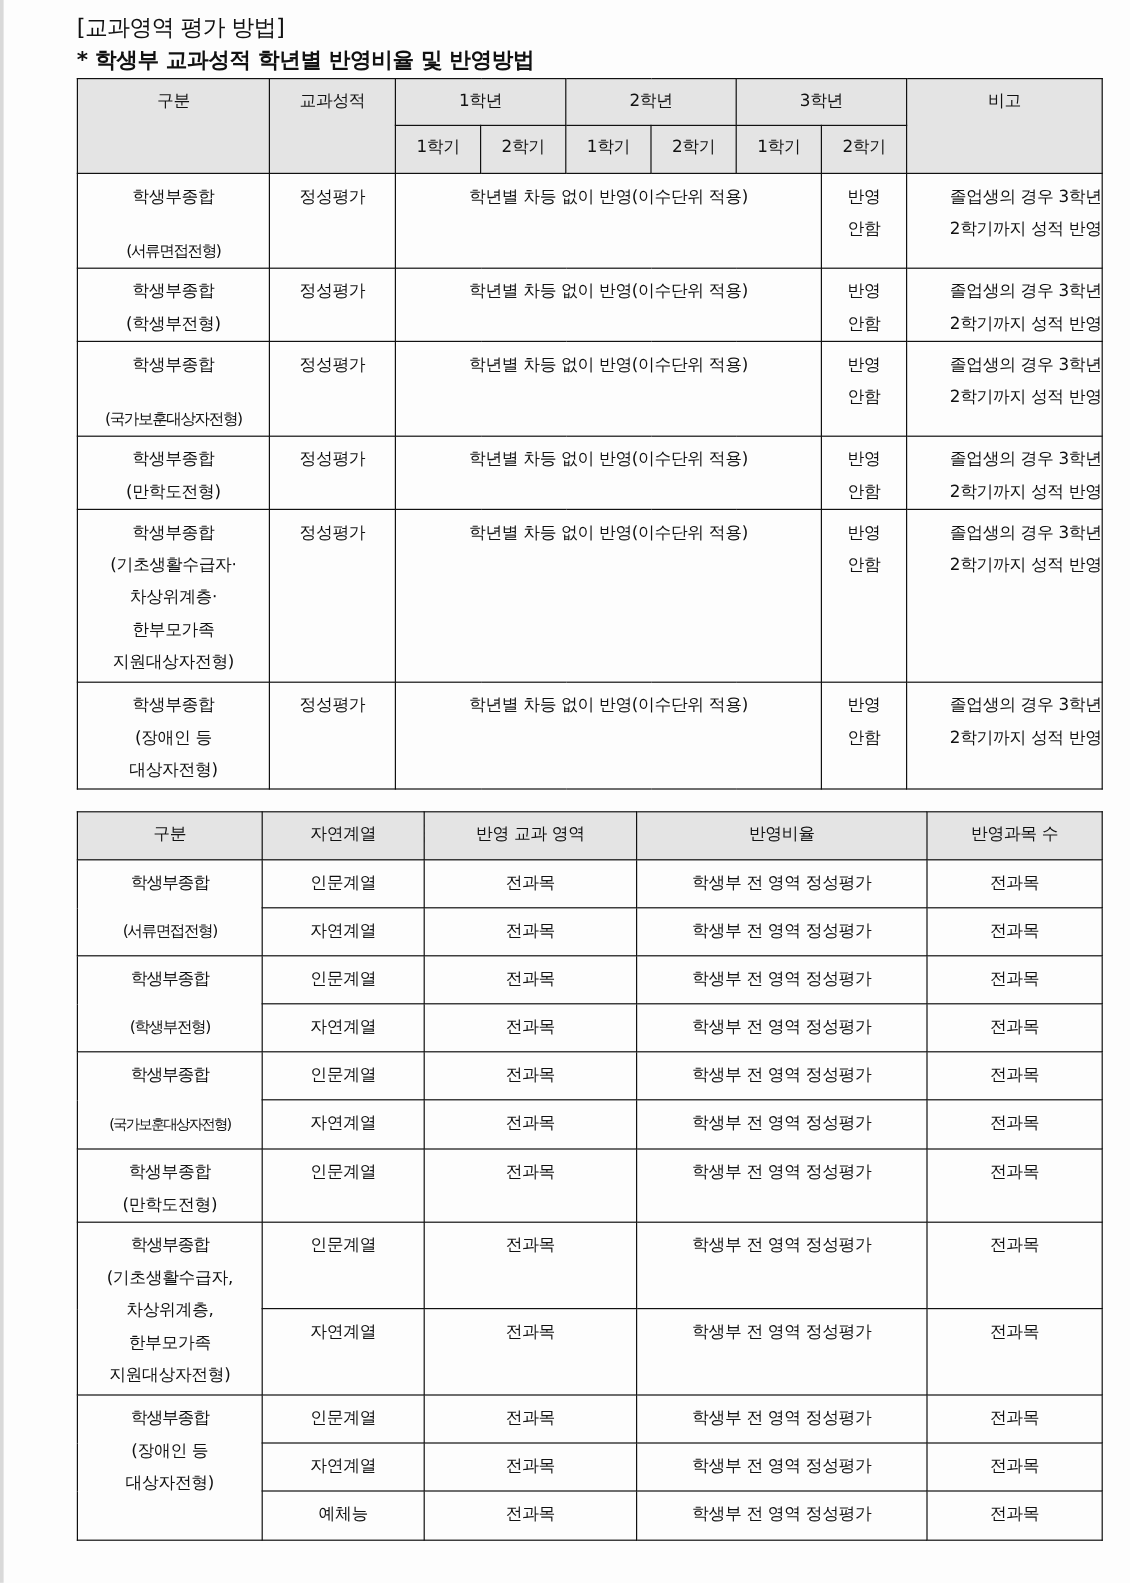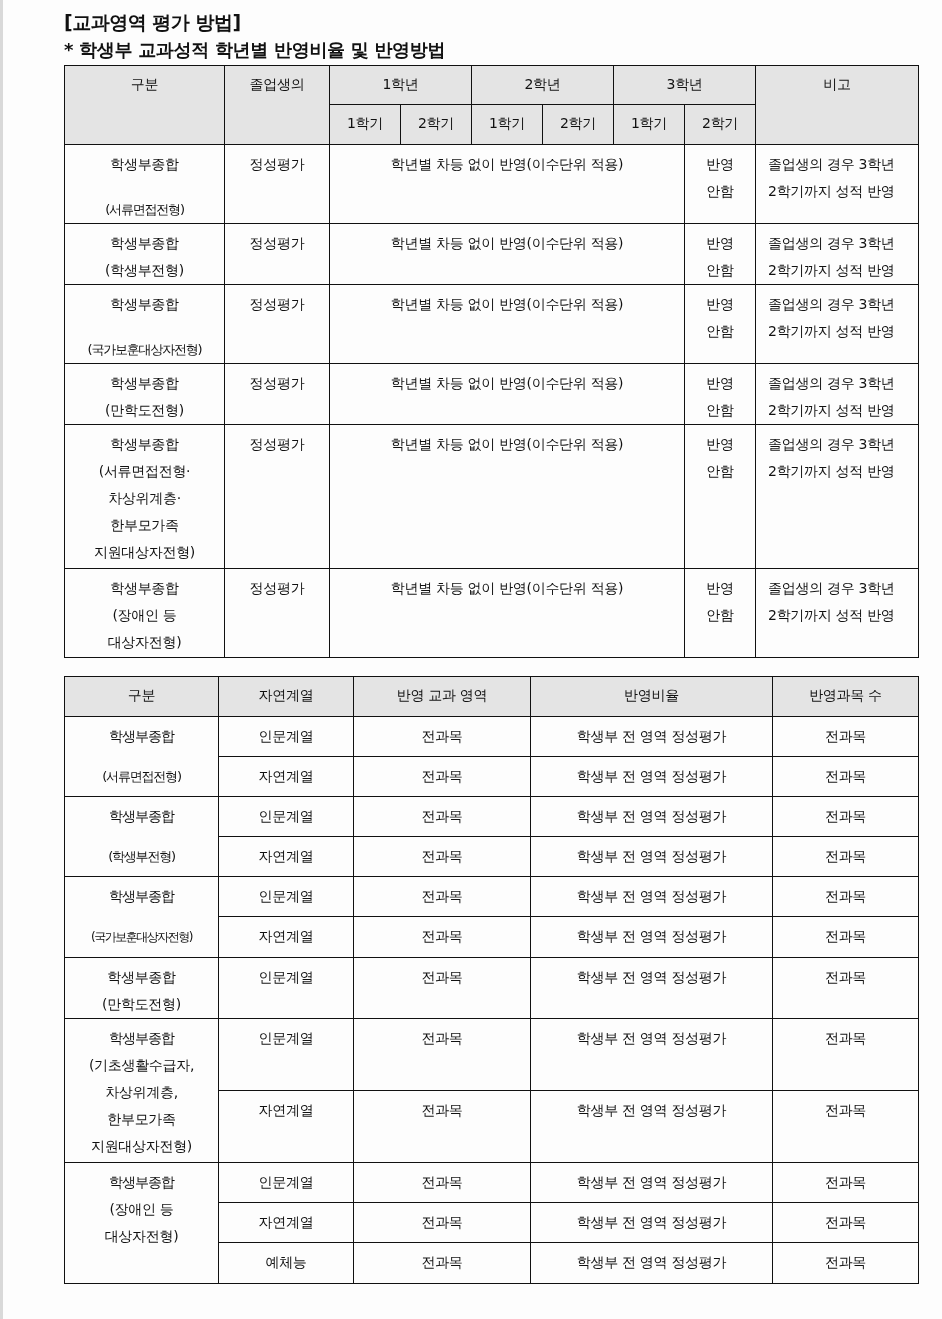--- a/index.html
+++ b/index.html
@@ -1,28 +1,28 @@
 <!DOCTYPE html>
 <html><head>
 <meta charset="utf-8">
 <style>
   html, body { margin:0; padding:0; }
   body { width:942px; height:1319px; background:#fdfdfd; position:relative; overflow:hidden;
          font-family:"DejaVu Sans", sans-serif; color:#111; }
   .left-edge { position:absolute; left:0; top:0; width:3px; height:1319px; background:#d9d9d9; }
-  .h1 { position:absolute; left:64px; top:10px; font-size:19px; font-weight:bold; letter-spacing:-0.5px; }
+  .h1 { position:absolute; left:64px; top:10px; font-size:19px; font-weight:normal; letter-spacing:-0.5px; }
   .h2 { position:absolute; left:64px; font-size:18px; font-weight:bold; letter-spacing:-0.3px; }
   table { position:absolute; left:64px; border-collapse:collapse; table-layout:fixed;padding-left:48px; }
   td, th { border:1.5px solid #111; font-weight:normal; font-size:14px; text-align:center; vertical-align:top;
            padding:0; line-height:27px; letter-spacing:-0.3px; }
   th { background:#e4e4e4; }
   .hdr-cell { padding-top:5px; }
   .pad { padding-top:6px; }
   .narrow { font-size:13px; letter-spacing:-1.2px;margin-top:18px; }
-  .note { text-align:left; padding-left:12px; }
+  .note { text-align:right; padding-left:12px; }
   .t2 td { line-height:27px; }
 </style>
 </head>
 <body>
 
 <div class="left-edge"></div>
 
 <div class="h1">[교과영역 평가 방법]</div>
 <div class="h2" style="top:38px;">* 학생부 교과성적 학년별 반영비율 및 반영방법</div>
 
@@ -34,21 +34,21 @@
       <col style="width:71px">
     <col style="width:71px">
       <col style="width:71px">
     <col style="width:71px">
       <col style="width:71px">
     <col style="width:163px">
   </colgroup>
   <tbody>
       <tr style="height:39px;">
     <th rowspan="2" class="hdr-cell">구분</th>
-    <th rowspan="2" class="hdr-cell">졸업생의</th>
+    <th rowspan="2" class="hdr-cell">교과성적</th>
     <th colspan="2" class="hdr-cell">1학년</th>
     <th colspan="2" class="hdr-cell">2학년</th>
     <th colspan="2" class="hdr-cell">3학년</th>
     <th rowspan="2" class="hdr-cell">비고</th>
   </tr>
   <tr style="height:40px;">
     <th class="hdr-cell">1학기</th>
     <th class="hdr-cell">2학기</th>
     <th class="hdr-cell">1학기</th>
     <th class="hdr-cell">2학기</th>
@@ -120,21 +120,21 @@
     </td>
     <td class="pad note">
       <div>졸업생의 경우 3학년</div>
       <div>2학기까지 성적 반영</div>
     </td>
   </tr>
 
   <tr style="height:144px;">
     <td class="pad">
       <div>학생부종합</div>
-      <div>(서류면접전형·</div>
+      <div>(기초생활수급자·</div>
       <div>차상위계층·</div>
       <div>한부모가족</div>
       <div>지원대상자전형)</div>
     </td>
     <td class="pad">정성평가</td>
     <td colspan="5" class="pad">학년별 차등 없이 반영(이수단위 적용)</td>
     <td class="pad">
       <div>반영</div>
       <div>안함</div>
     </td>

